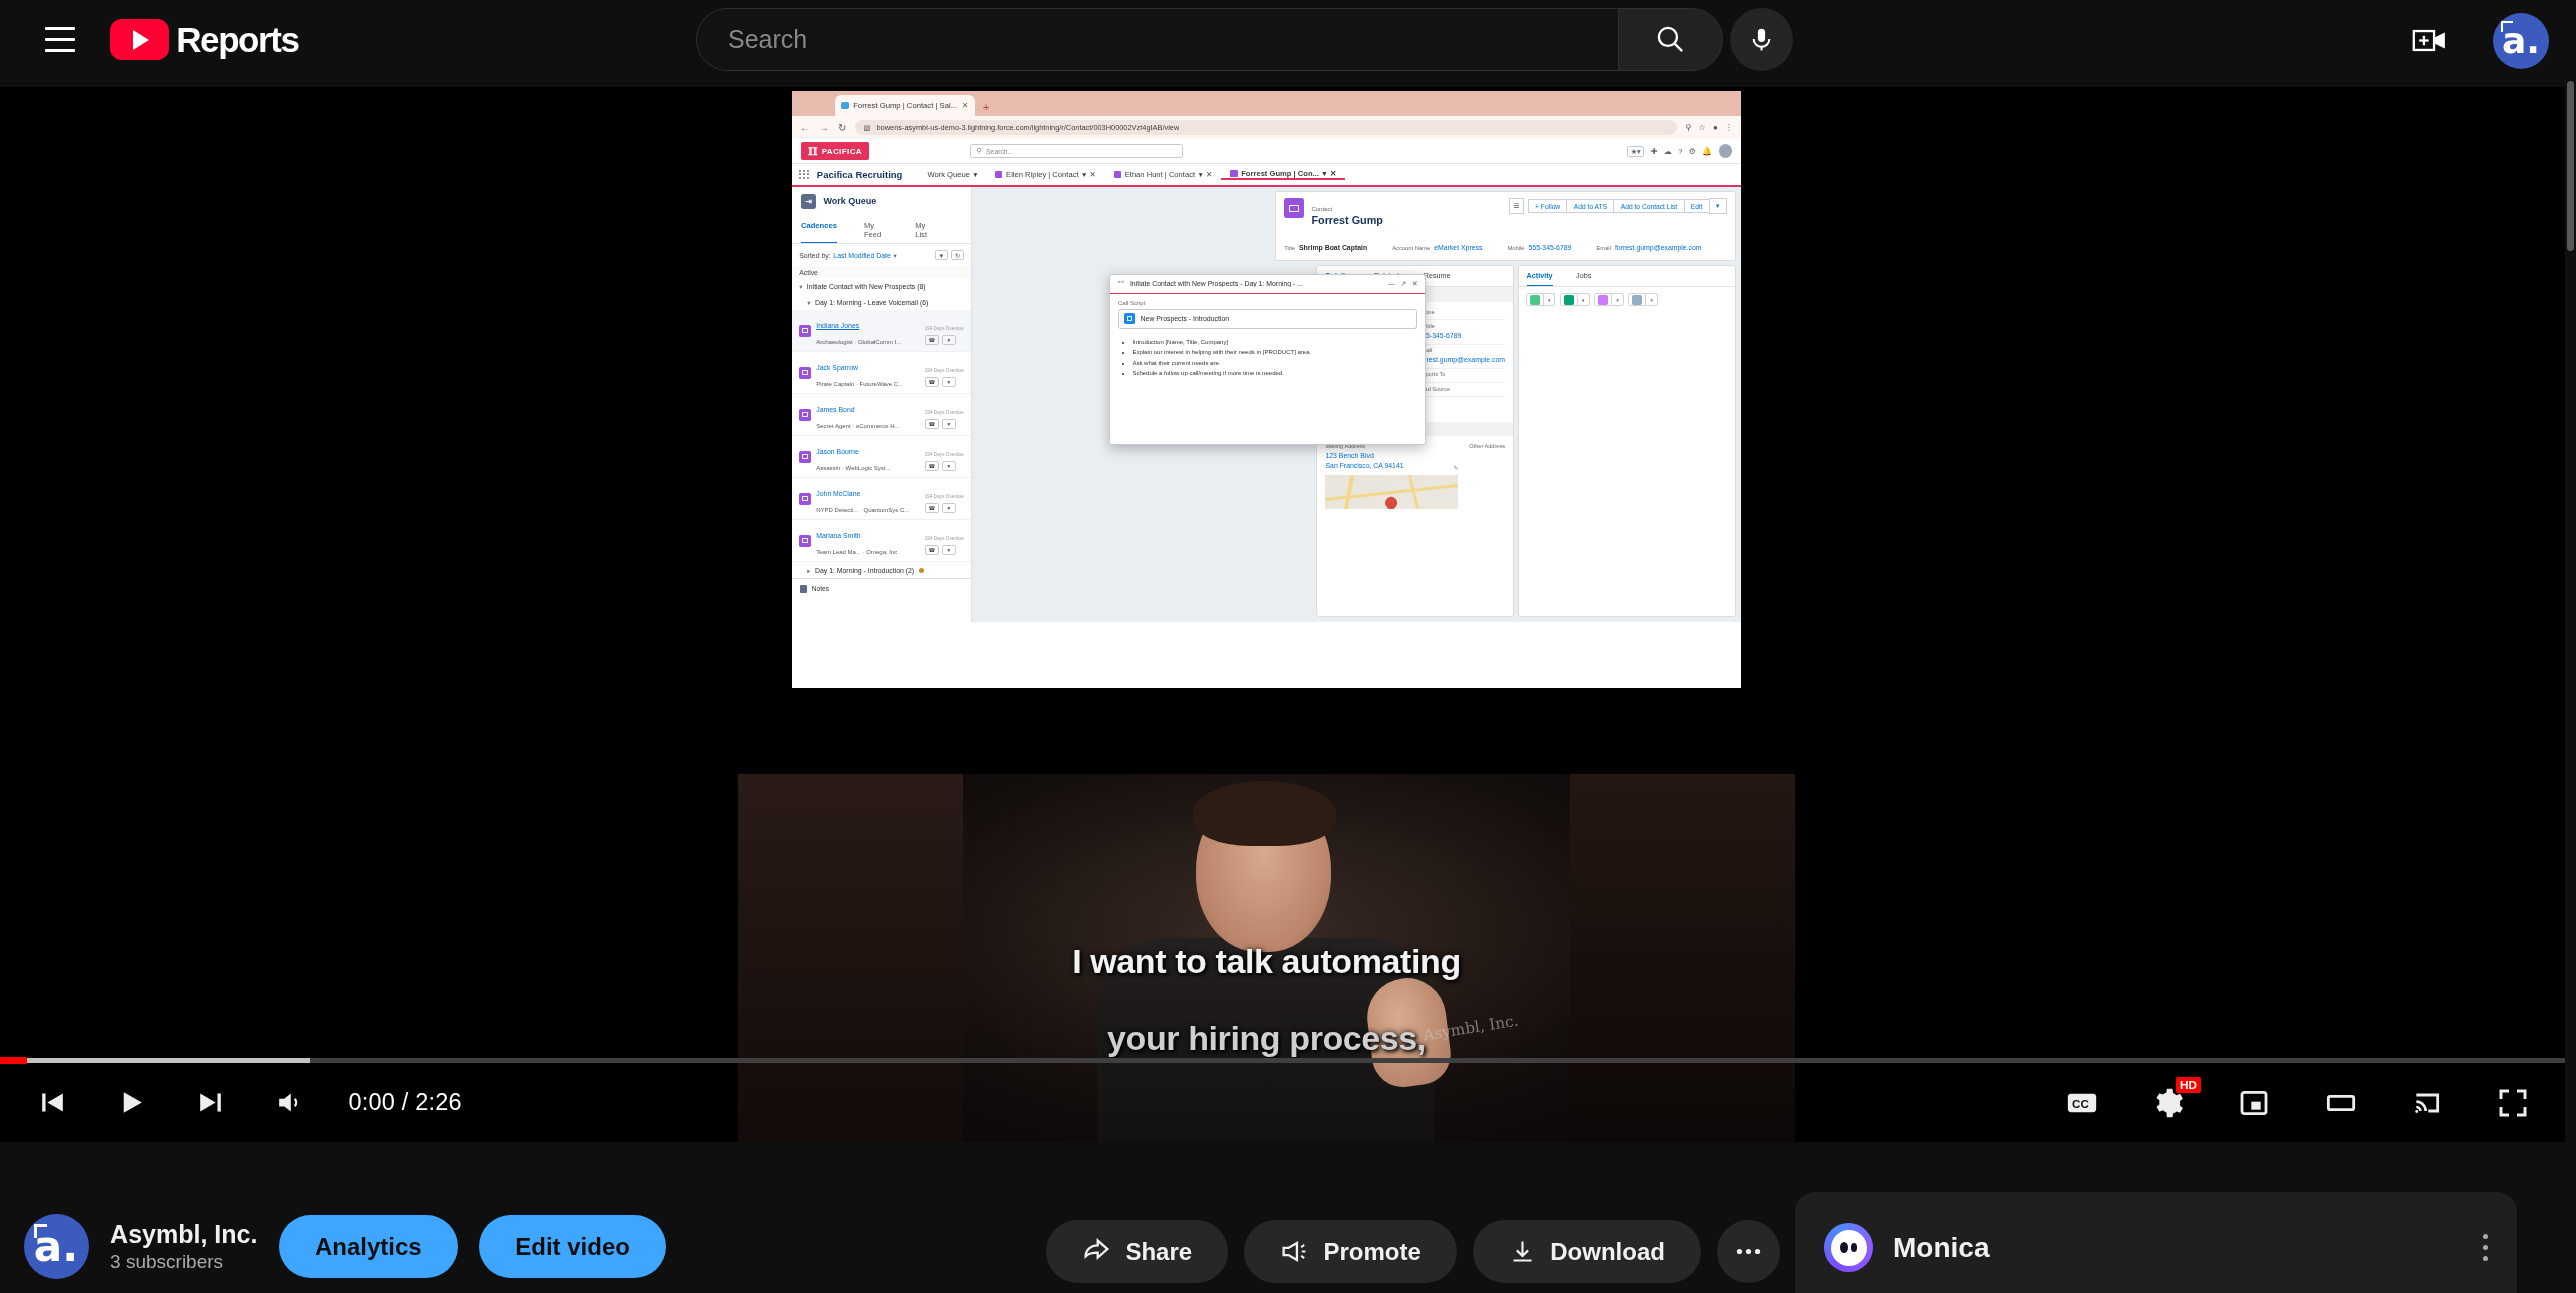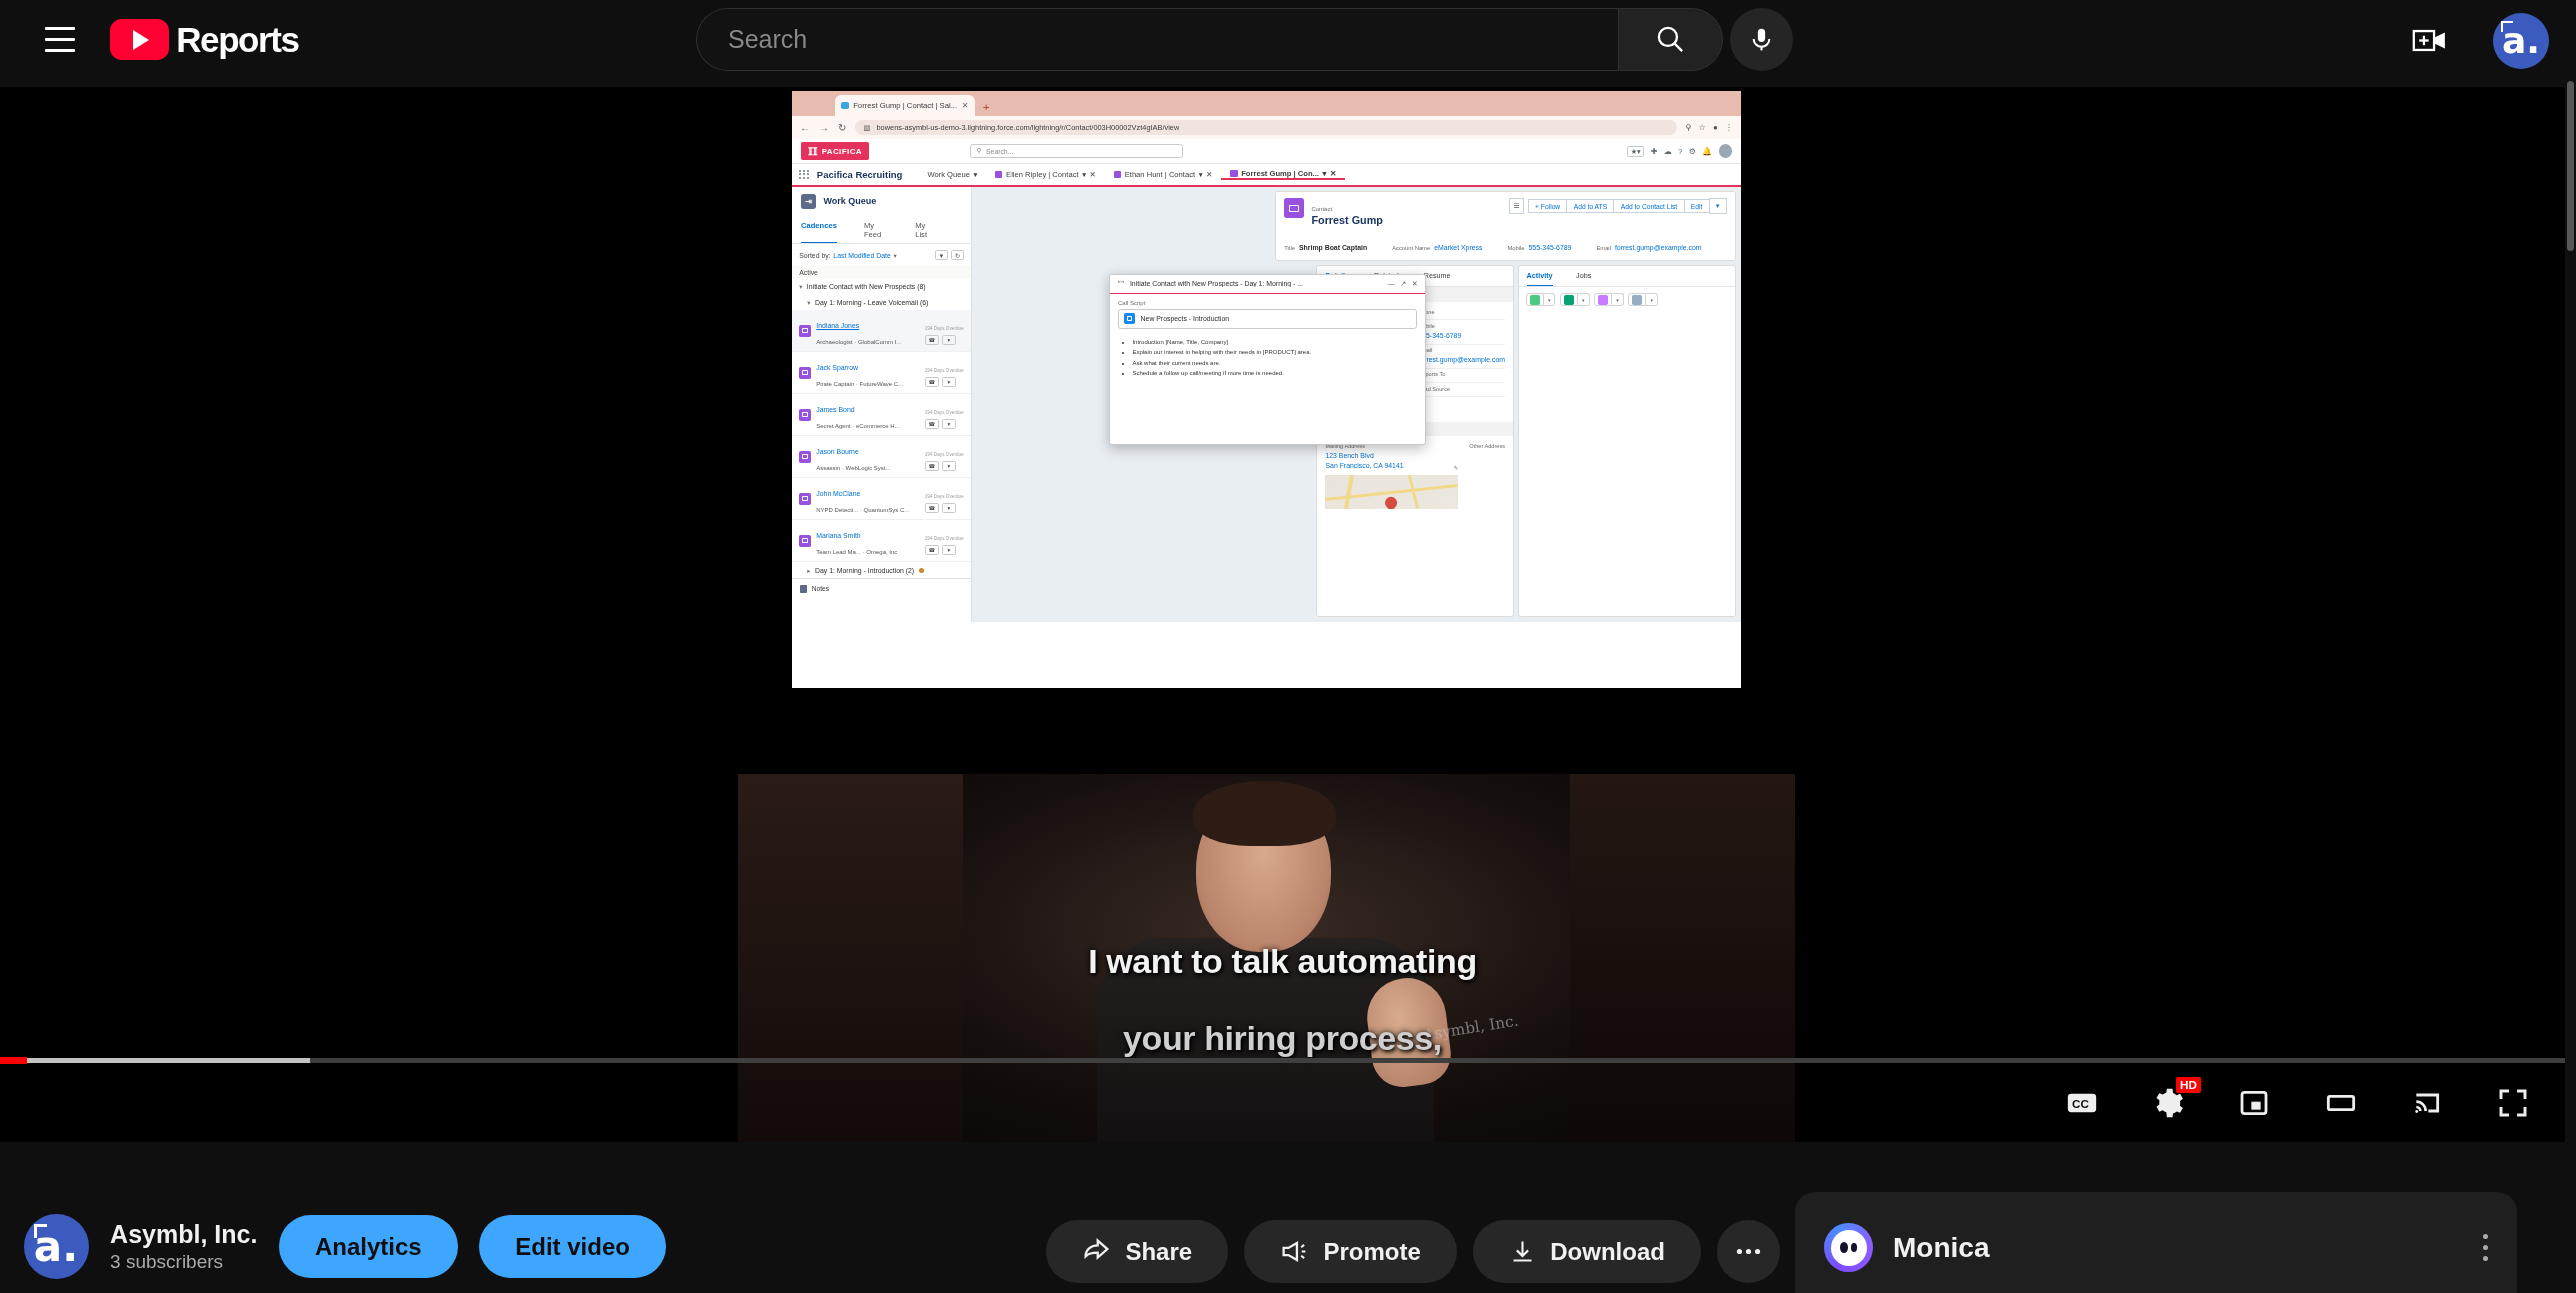--- a/index.html
+++ b/index.html
@@ -219,21 +219,21 @@
   .person-head{ position:absolute; left:458px; top:14.4px; width:135px; height:164px;
      background:radial-gradient(ellipse at 50% 40%, #d8a98c 0%, #b9846a 70%, #8d5e4b 100%);
      border-radius:50% 50% 46% 46%;}
   .hair{ position:absolute; left:455px; top:7.2px; width:143px; height:65px;
      background:#2d1c14; border-radius:50% 50% 40% 40%;}
   .torso{ position:absolute; left:359px; top:164px; width:337px; height:207px;
      background:linear-gradient(180deg,#23201f,#121010); border-radius:69px 69px 0 0;}
   .hand{ position:absolute; left:631px; top:204px; width:79px; height:108px;
      background:radial-gradient(ellipse at 40% 35%, #d9ab8e, #a9765d);
      border-radius:40px 40px 31px 31px; transform:rotate(-7deg);}
-  .cap{ position:absolute; left:16px; width:1057px; text-align:center;
+  .cap{ position:absolute; left:0; width:1057px; text-align:center;
      color:#f2f2f2; font-size:34px; font-weight:700;
      text-shadow:0 0 6.3px rgba(0,0,0,.95), 1.8px 1.8px 3.6px rgba(0,0,0,.9);
      letter-spacing:-0.4px;}
   .cap1{ top:168px; }
   .cap2{ top:245px; color:#cfcfcf; }
   .wm{ position:absolute; left:685px; top:245px; color:#c9c9c9; opacity:.55;
        font-size:15.3px; transform:rotate(-9deg); font-family:"DejaVu Serif",serif;}
 
   
   .progress{ position:absolute; left:0; bottom:79px; width:2576px; height:5.4px; background:#3f3f3f;}
@@ -804,20 +804,46 @@
     <div class="cap cap1">I want to talk automating</div>
     <div class="cap cap2">your hiring process,</div>
   </div>
 
   <div class="progress">
     <div class="prog-played"></div>
     <div class="prog-dot"></div>
   </div>
 
   <div class="controls">
+    <div class="cl">
+      <div class="cbtn">
+        <svg width="31" height="31" viewBox="0 0 24 24">
+          <rect x="4" y="5" width="2.6" height="14" fill="#eee"></rect>
+          <path d="M20 5 L20 19 L8 12 Z" fill="#eee"></path>
+        </svg>
+      </div>
+      <div class="cbtn">
+        <svg width="31" height="31" viewBox="0 0 24 24">
+          <path d="M6 4 L20 12 L6 20 Z" fill="#eee"></path>
+        </svg>
+      </div>
+      <div class="cbtn">
+        <svg width="31" height="31" viewBox="0 0 24 24">
+          <path d="M4 5 L4 19 L16 12 Z" fill="#eee"></path>
+          <rect x="17.4" y="5" width="2.6" height="14" fill="#eee"></rect>
+        </svg>
+      </div>
+      <div class="cbtn">
+        <svg width="31" height="31" viewBox="0 0 24 24">
+          <path d="M4 9 L8 9 L13 5 L13 19 L8 15 L4 15 Z" fill="#eee"></path>
+          <path d="M16 9.2 a4 4 0 0 1 0 5.6" fill="none" stroke="#eee" stroke-width="1.8"></path>
+        </svg>
+      </div>
+      <div class="timetxt">0:00 / 2:26</div>
+    </div>
 
     <div class="cr">
       <div class="cbtn">
         <svg width="34" height="34" viewBox="0 0 24 24">
           <rect x="2" y="5.5" width="20" height="13" rx="2.4" fill="#eee"></rect>
           <text x="5" y="15.6" font-size="8.2" font-weight="700" fill="#0f0f0f" font-family="Liberation Sans, sans-serif">CC</text>
         </svg>
       </div>
       <div class="cbtn" style="position:relative">
         <svg width="34" height="34" viewBox="0 0 24 24">

